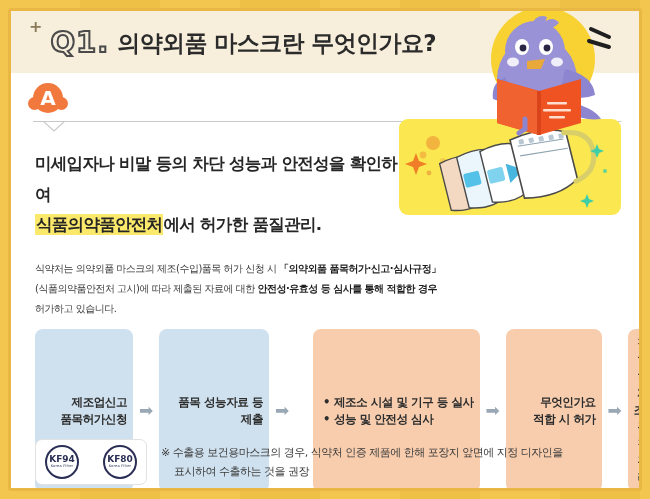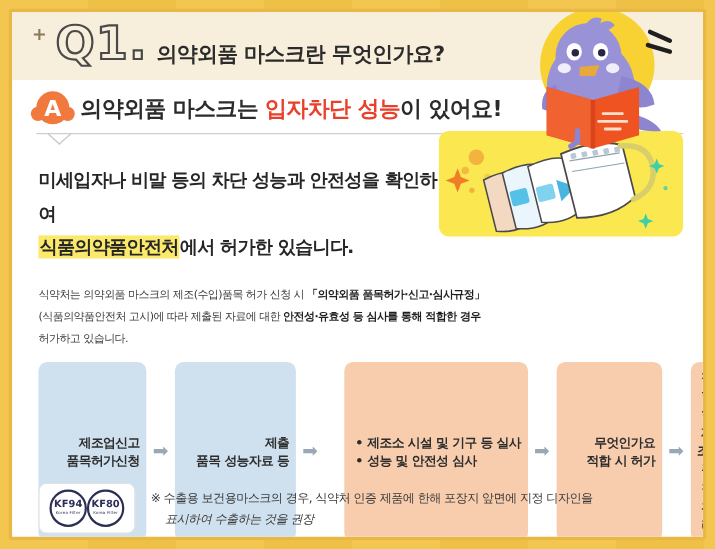--- a/index.html
+++ b/index.html
@@ -62,29 +62,29 @@
     z-index: 4;
   }
   .plus-mark {
     font-size: 16px;
     font-weight: bold;
     color: #8a7a5a;
     line-height: 1;
     margin-bottom: 22px;
   }
   .q-label {
-    font-size: 42px;
+    font-size: 29px;
     font-weight: bold;
     line-height: 1;
     color: transparent;
     -webkit-text-stroke: 2px #4a4a4a;
     letter-spacing: 1px;
   }
   .q-title {
-    font-size: 19px;
+    font-size: 23px;
     font-weight: bold;
     color: #2b2b2b;
     line-height: 1;
     letter-spacing: -0.6px;
     padding-bottom: 2px;
   }
 
   
   .a-row {
     position: relative;
@@ -255,21 +255,21 @@
     right: 18px;
     top: 428px;
     display: flex;
     align-items: flex-start;
     gap: 14px;
   }
   .kf-card {
     flex: 0 0 auto;
     display: flex;
     align-items: center;
-    gap: 0;
+    gap: 24px;
     background: #ffffff;
     border: 1px solid #e2e2e2;
     border-radius: 7px;
     padding: 5px 9px;
   }
   .kf-badge {
     width: 34px; height: 34px;
     border-radius: 50%;
     background: #ffffff;
     border: 2px solid #2b2f56;
@@ -304,21 +304,21 @@
     z-index: 2;
     letter-spacing: 0.2px;
   }
   .note-text {
     font-size: 11px;
     line-height: 1.75;
     color: #3a3a3a;
     letter-spacing: -0.5px;
     padding-top: 4px;
   }
-  .note-text .l2 { padding-left: 13px; display: block; font-style: italic; }
+  .note-text .l2 { padding-left: 13px; display: block; }
 
   
   .bird-wrap {
     position: absolute;
     right: 0px;
     top: -4px;
     width: 200px;
     height: 130px;
     z-index: 5;
     pointer-events: none;
@@ -385,35 +385,34 @@
 
         <path d="M86 112 l0 10 l-6 4" stroke="#8d85cf" stroke-width="5" fill="none" stroke-linecap="round"></path>
       </svg>
     </div>
 
     <div class="a-row">
       <span class="a-badge">
         <span class="blob"></span>
         <span class="letter">A</span>
       </span>
-      <span class="a-text"><span>의약외품 마스크는 </span><span class="hl-red">입자차단 성능</span><span>이 있어요!</span></span>
     </div>
 
     <div class="divider-wrap">
       <div class="line"></div>
       <div class="notch">
         <svg viewBox="0 0 22 11" width="22" height="11">
           <polyline points="0,0 11,10 22,0" fill="none" stroke="#c9c9c9" stroke-width="1.2"></polyline>
         </svg>
       </div>
     </div>
 
     <div class="intro">
       <div><span>미세입자나 비말 등의 </span><span>차단 성능과 안전성을 확인하여</span></div>
-      <div><span class="hl-y">식품의약품안전처</span><span>에서 허가한 있습니다.</span></div>
+      <div><span class="hl-y">식품의약품안전처</span><span>에서 허가한 품질관리.</span></div>
     </div>
 
     <div class="mask-card">
       <svg viewBox="0 0 222 96" width="222" height="96">
 
         <g>
           <circle cx="34" cy="24" r="7" fill="#f0a93c" opacity="0.85"></circle>
           <circle cx="24" cy="36" r="3.4" fill="#f0a93c" opacity="0.7"></circle>
           <circle cx="44" cy="42" r="3" fill="#efc04f" opacity="0.7"></circle>
           <circle cx="30" cy="54" r="2.4" fill="#e89b3a" opacity="0.7"></circle>
@@ -467,22 +466,22 @@
       <div class="flow-row">
 
         <div class="fbox blue" style="flex:0 0 98px">
           <span>제조업신고</span>
           <span>품목허가신청</span>
         </div>
 
         <div class="arrow">➡</div>
 
         <div class="fbox blue" style="flex:0 0 110px">
+          <span>품목 성능자료 등</span>
           <span>제출</span>
-          <span>품목 성능자료 등</span>
         </div>
 
         <div class="arrow">➡</div>
 
         <div class="fbox peach list" style="flex:0 0 160px">
           <span class="li">제조소 시설 및 기구 등 실사</span>
           <span class="li">성능 및 안전성 심사</span>
         </div>
 
         <div class="arrow">➡</div>

